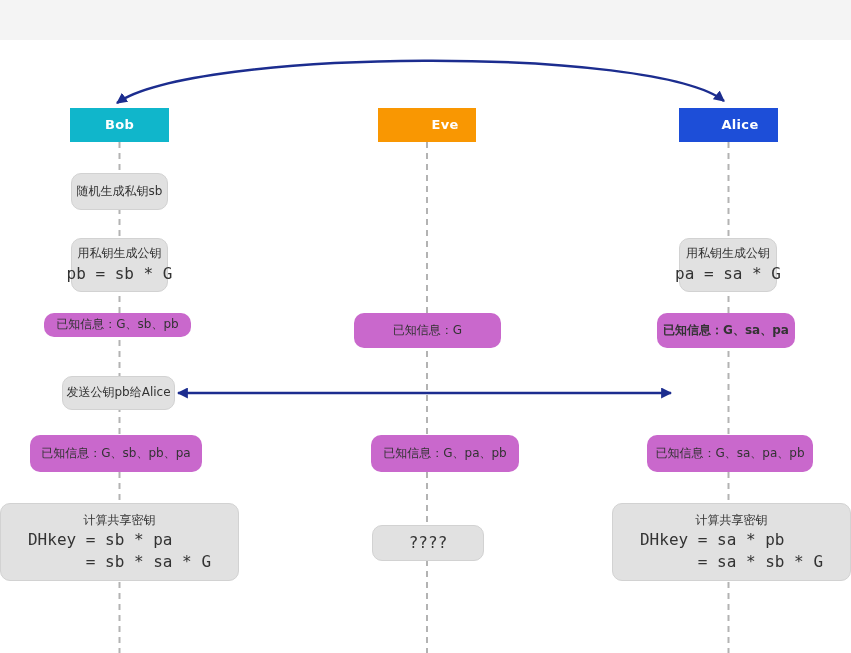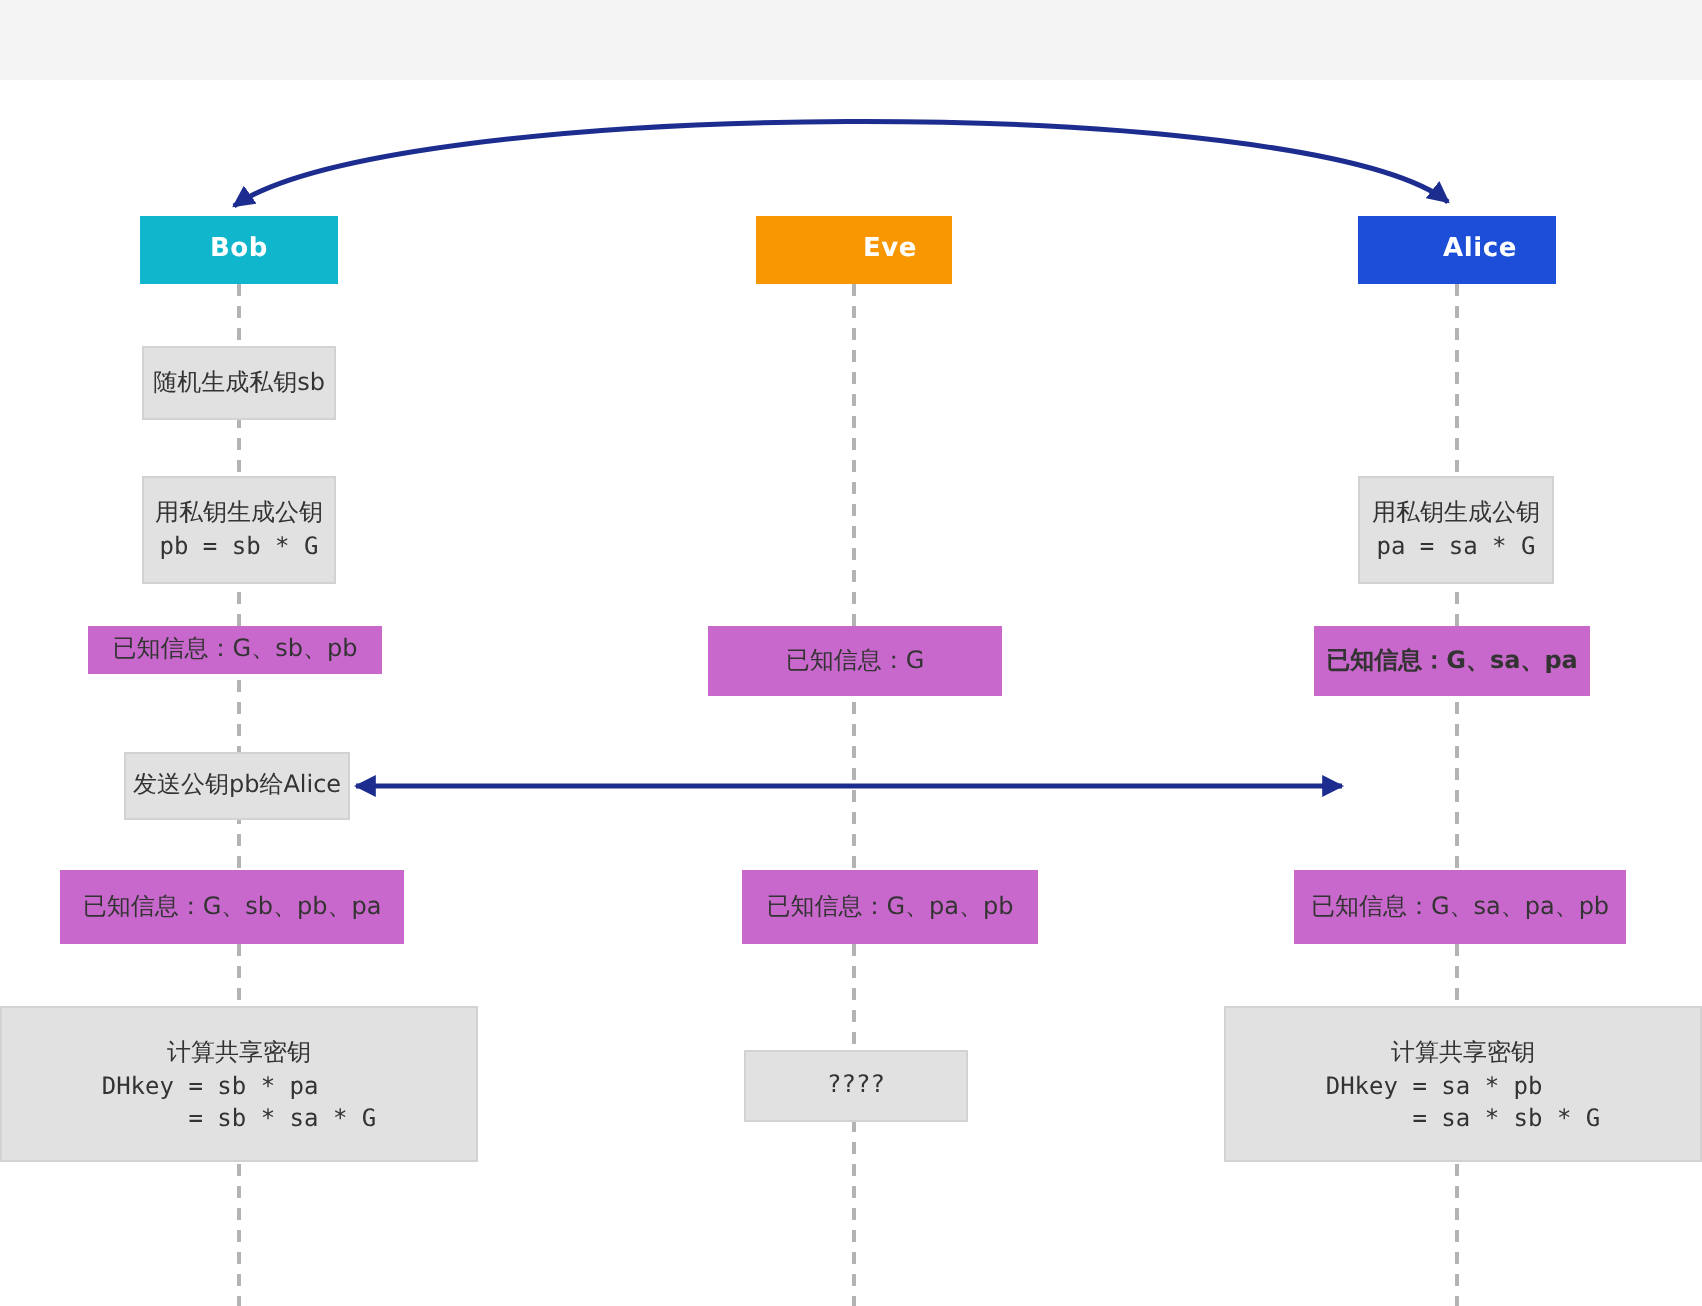--- a/index.html
+++ b/index.html
@@ -17,36 +17,36 @@
   #wires { position:absolute; left:0; top:0; pointer-events:none; }
 
   .box {
     position:absolute;
     display:flex; flex-direction:column;
     align-items:center; justify-content:center;
     box-sizing:border-box;
     font-size:12px; color:#333333;
     text-align:center; white-space:nowrap;
     line-height:1.45;
-    border-radius:0;
+    border-radius:10px;
   }
   .hdr {
     color:#ffffff; font-weight:bold; font-size:13px;
     border-radius:0; letter-spacing:.3px;
   }
   .step {
     background:#e1e1e1;
     border:1px solid #d2d2d2;
   }
   .known {
     background:#c968cc;
   }
   .mono, .formula {
     font-family:"DejaVu Sans Mono","Liberation Mono",monospace;
-    font-size:12px;
+    font-size:16px;
   }
   .formula {
     margin:0; white-space:pre; text-align:left; line-height:1.35;
   }
   .compute-title { line-height:1.5; }
 
   
   #hdr-bob   { left:70px;  top:68px; width:99px; height:34px; background:#10b6cb; }
   #hdr-eve   { left:378px; top:68px; width:98px; height:34px; background:#f99702; }
   #hdr-alice { left:679px; top:68px; width:99px; height:34px; background:#fc6b66; }

